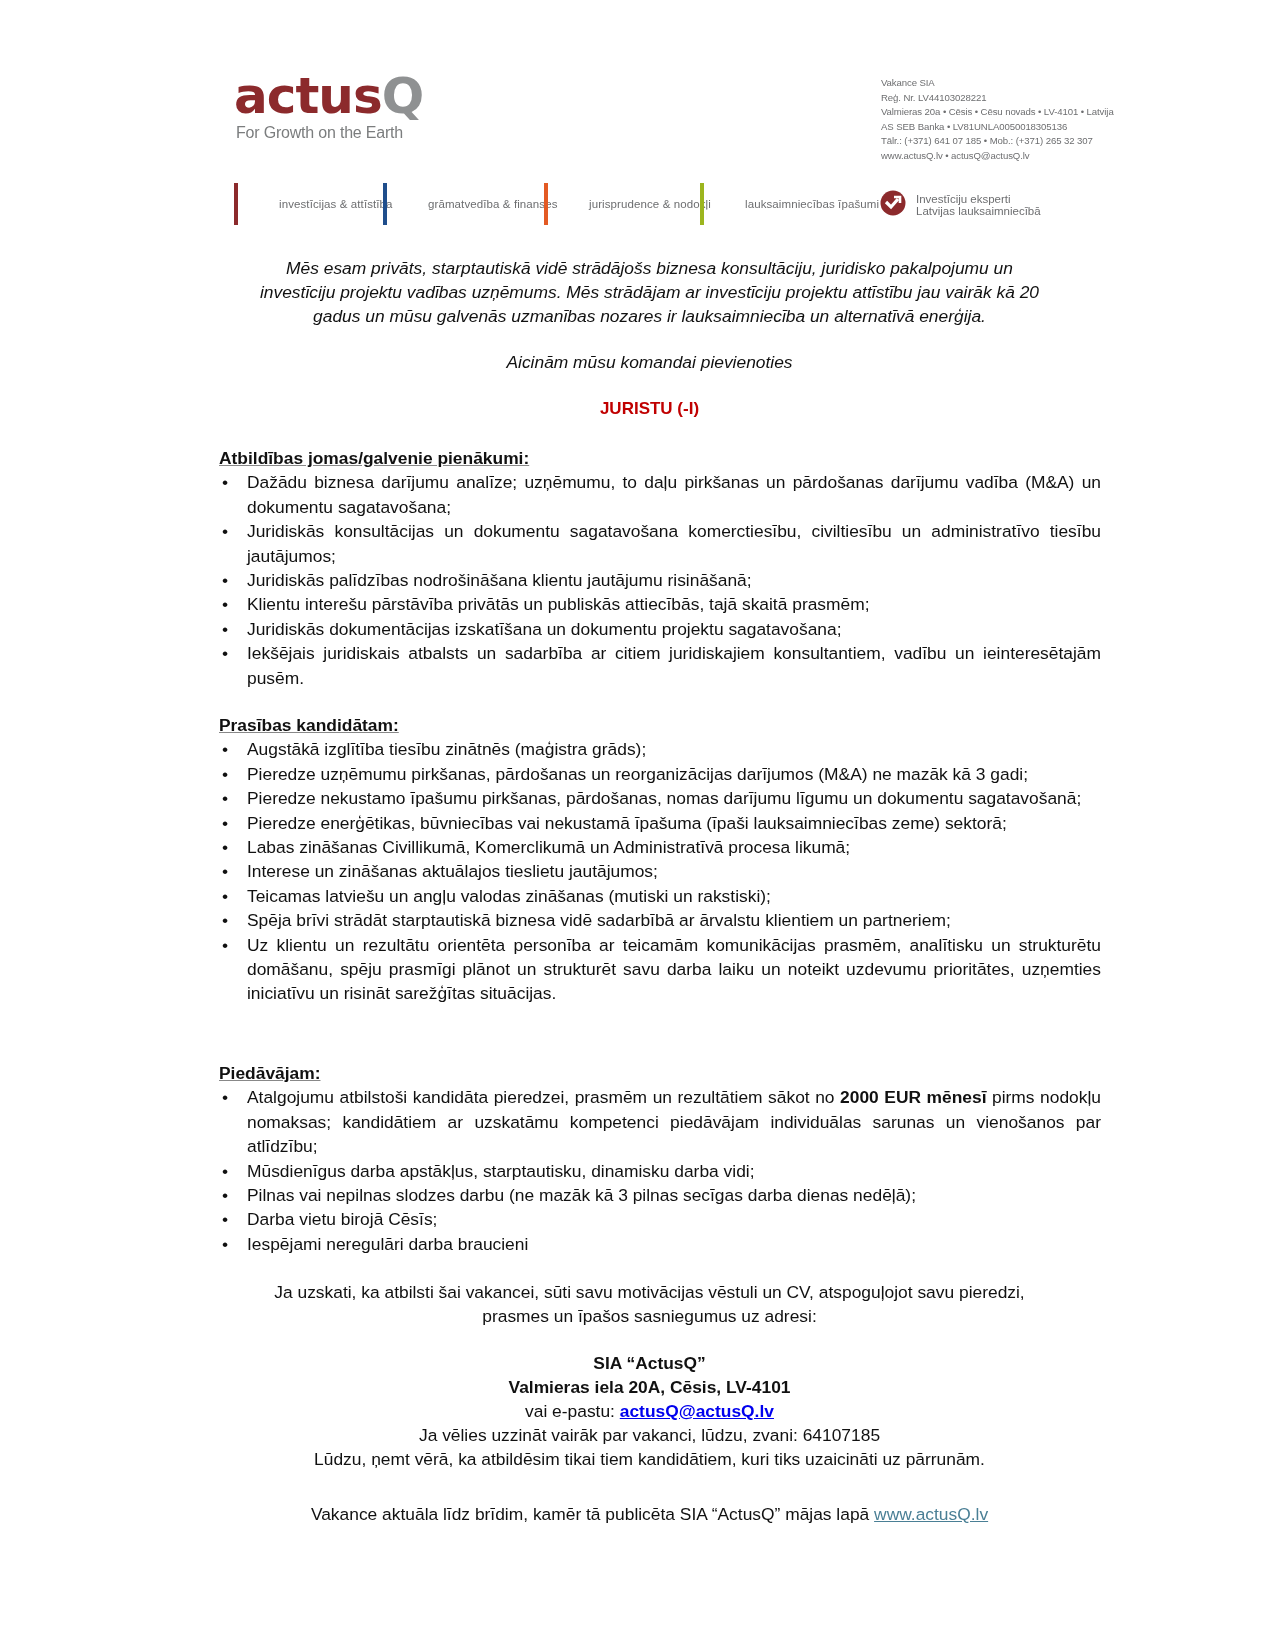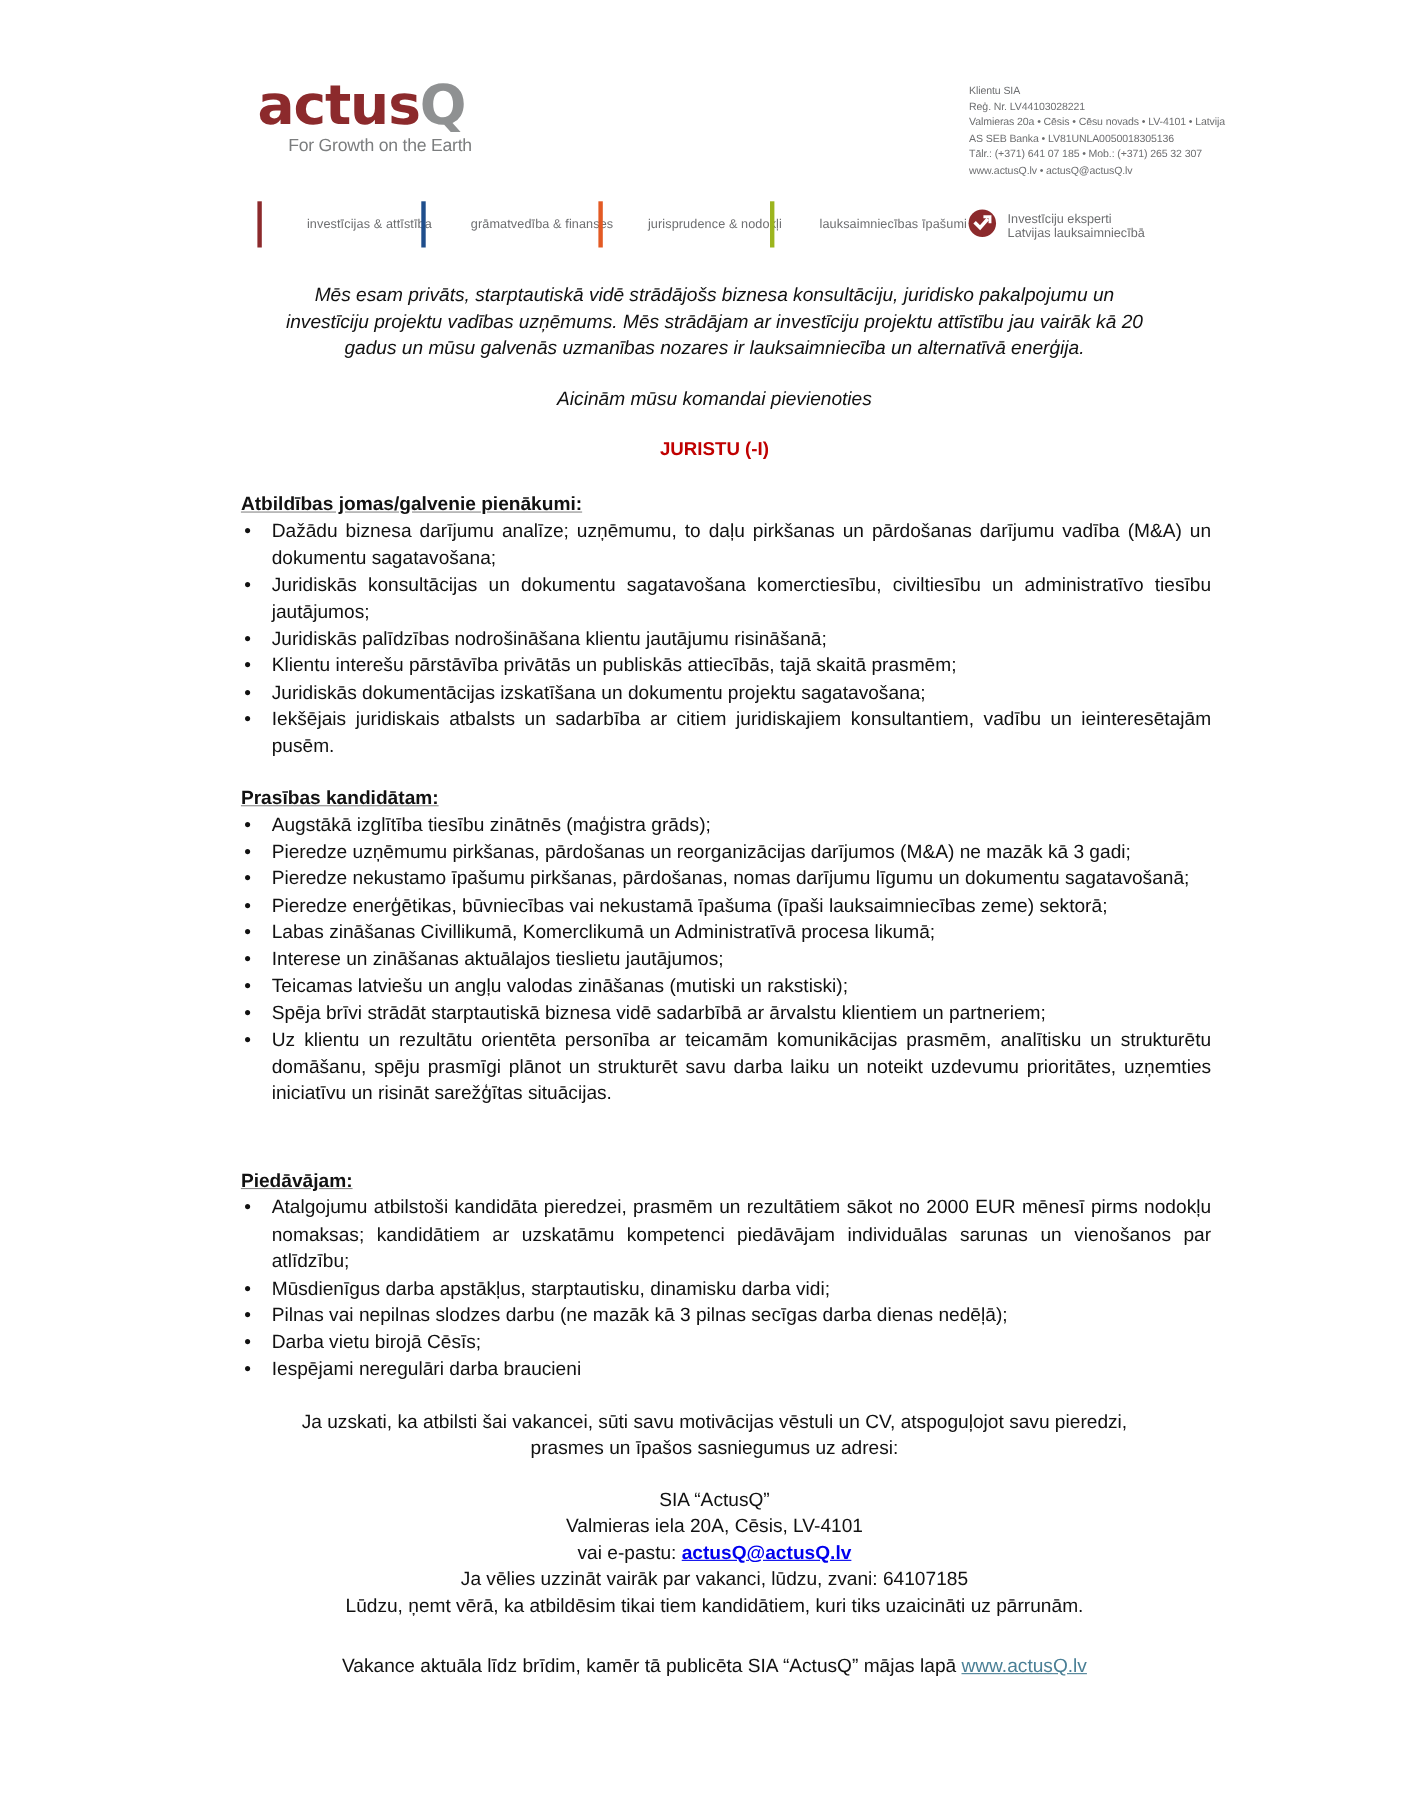--- a/index.html
+++ b/index.html
@@ -4,21 +4,21 @@
   <style>
     html, body { margin: 0; padding: 0; background: #ffffff; }
     body { width: 1275px; height: 1649px; position: relative; overflow: hidden;
            font-family: "Liberation Sans", sans-serif; color: #111; }
     .abs { position: absolute; }
     
     .logo-word { left: 234px; top: 66px; font-family: "DejaVu Sans", sans-serif; font-size: 50px;
                  font-weight: bold; letter-spacing: -1px; line-height: 60px; }
     .logo-word .w { color: #8c2a2c; }
     .logo-word .q { color: #8f9192; }
-    .logo-tag { left: 236px; top: 124px; font-size: 16px; color: #7b7d7e; letter-spacing: -0.2px; margin-left: 26px; }
+    .logo-tag { left: 236px; top: 124px; font-size: 16px; color: #7b7d7e; letter-spacing: -0.2px; }
     
     .company { left: 881px; top: 76px; font-size: 9.6px; line-height: 14.6px; color: #6d6e70; letter-spacing: -0.1px; }
     .company div { white-space: nowrap; }
     
     .nav-item { top: 183px; height: 42px; display: flex; align-items: center; }
     .nav-bar { width: 4px; height: 42px; margin-right: 14px; }
     .nav-label { font-size: 11.5px; color: #6d6e70; white-space: nowrap; letter-spacing: 0.1px; padding-left: 27px; }
     .expert { left: 880px; top: 190px; display: flex; align-items: center; }
     .expert-text { font-size: 11.5px; line-height: 12px; color: #6d6e70; margin-left: 10px; }
     
@@ -28,32 +28,32 @@
     .invite { top: 352px; font-style: italic; font-size: 17.4px; }
     .jobtitle { top: 399px; font-weight: bold; font-size: 17px; color: #c00000; }
     .section { left: 219px; width: 882px; font-size: 17.4px; line-height: 24.4px; }
     .section h2 { margin: 0; font-size: 17.4px; font-weight: bold; text-decoration: underline;
                   text-decoration-color: #888; line-height: 24.4px; }
     .section ul { margin: 0; padding: 0; list-style: none; }
     .section li { position: relative; padding-left: 28px; text-align: justify; text-align-last: left; }
     .section li .bullet { position: absolute; left: 3px; top: 0; }
     .closing { font-size: 17.4px; line-height: 24px; }
     .closing div { white-space: nowrap; }
-    .bold { font-weight: normal; }
+    .bold { font-weight: bold; }
     .email-link { color: #0000ee; font-weight: bold; text-decoration: underline; }
     .web-link { color: #4a7f95; text-decoration: underline; }
   </style>
 </head>
 <body>
 
 <div class="abs logo-word"><span class="w">actus</span><span class="q">Q</span></div>
 <div class="abs logo-tag">For Growth on the Earth</div>
 
 <div class="abs company">
-  <div>Klientu SIA</div>
+  <div>Vakance SIA</div>
   <div>Reģ. Nr. LV44103028221</div>
   <div>Valmieras 20a • Cēsis • Cēsu novads • LV-4101 • Latvija</div>
   <div>AS SEB Banka • LV81UNLA0050018305136</div>
   <div>Tālr.: (+371) 641 07 185 • Mob.: (+371) 265 32 307</div>
   <div>www.actusQ.lv • actusQ@actusQ.lv</div>
 </div>
 
 <div class="abs nav-item" style="left:234px;">
   <div class="nav-bar" style="background:#8c2a2c;"></div>
   <span class="nav-label">investīcijas &amp; attīstība</span>

